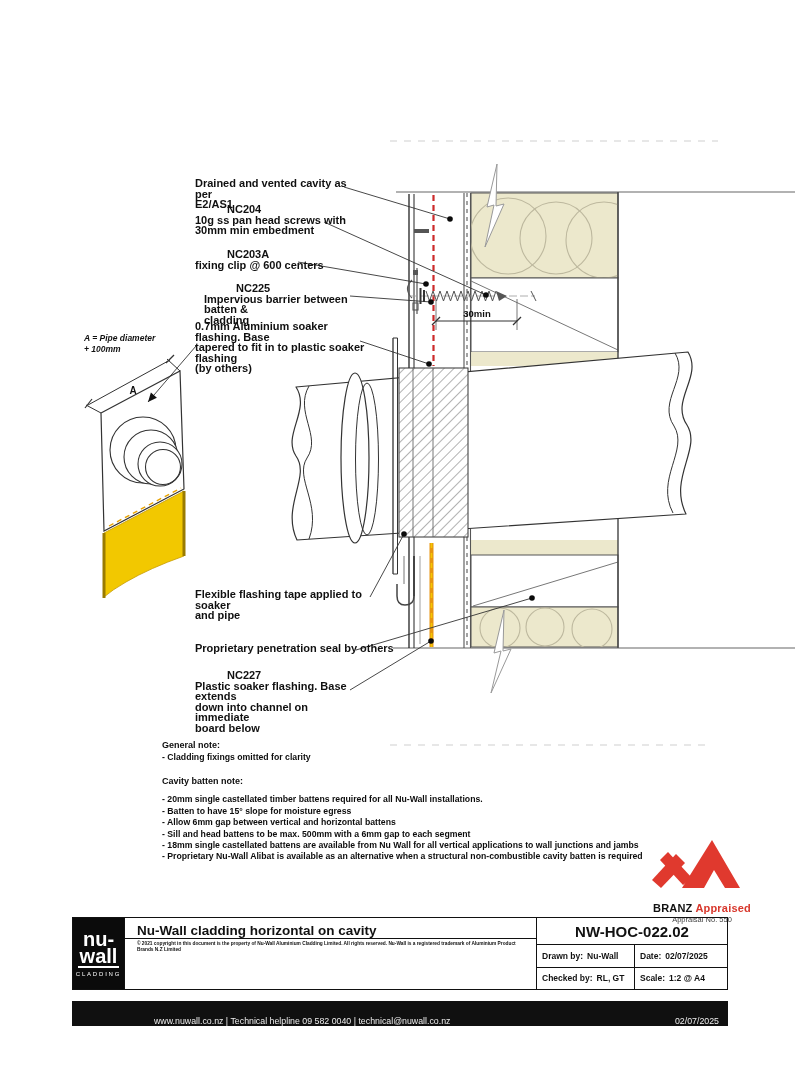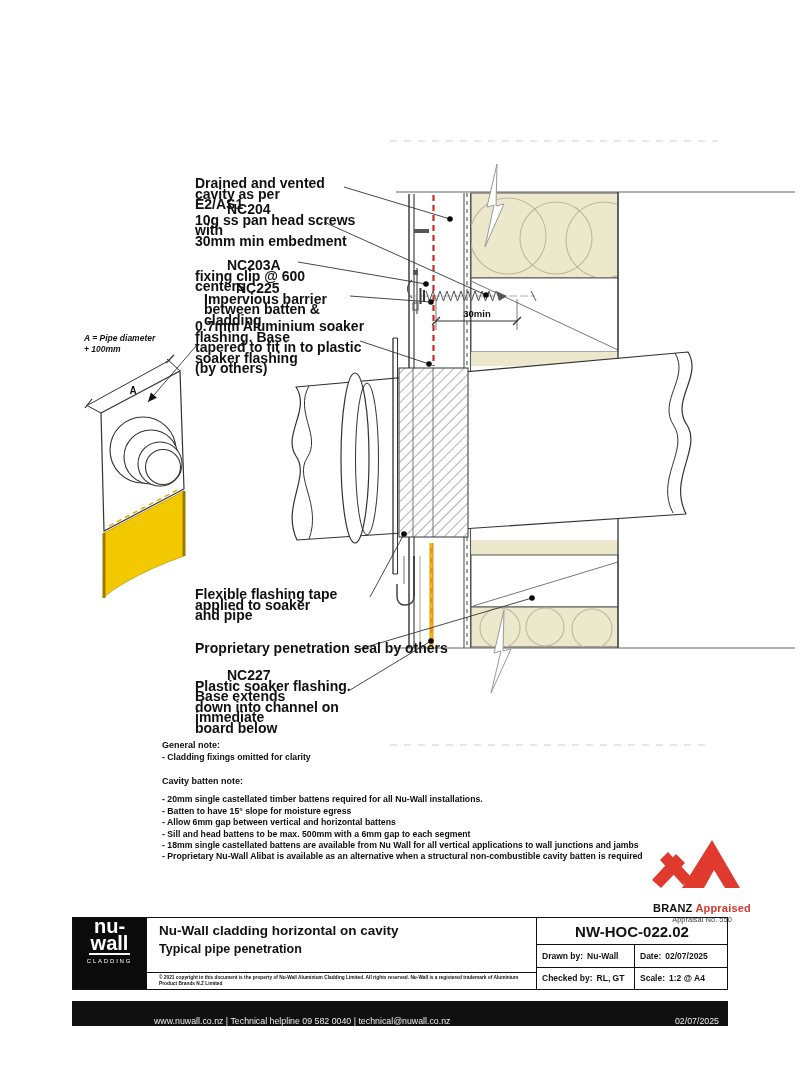--- a/index.html
+++ b/index.html
@@ -1,32 +1,32 @@
 <!DOCTYPE html>
 <html><head>
 <meta charset="utf-8">
 <style>
   html,body{margin:0;padding:0;background:#fff;}
   .page{position:relative;width:800px;height:1080px;background:#ffffff;overflow:hidden;
         font-family:"Liberation Sans",sans-serif;color:#111;}
-  .ann{position:absolute;font-size:14px;font-weight:bold;line-height:10.5px;color:#101010;}
+  .ann{position:absolute;font-size:11px;font-weight:bold;line-height:10.5px;color:#101010;}
   .ann .code{font-weight:bold;padding-left:32px;}
   .iso-note{position:absolute;font-size:8.5px;font-weight:bold;font-style:italic;line-height:11px;}
   .notes{position:absolute;left:162px;top:740px;width:575px;font-weight:bold;color:#0d0d0d;}
   .notes .nt{font-size:9px;line-height:11.5px;}
   .notes .item{font-size:8.7px;line-height:11.4px;}
   .sp12{height:13px;} .sp6{height:7px;}
   .branz{position:absolute;left:645px;top:834px;width:114px;text-align:center;}
   .branz .bline{font-size:11px;font-weight:bold;margin-top:10px;letter-spacing:0.2px;}
   .branz .bline .red{color:#d8372c;}
   .branz .sub{font-size:7.5px;color:#444;margin-top:1px;}
   .titleblock{position:absolute;left:72px;top:917px;width:656px;height:73px;display:flex;
               border:1.6px solid #111;box-sizing:border-box;}
-  .tb-logo{width:74px;background:#0b0b0b;color:#fff;display:flex;flex-direction:column;
-           align-items:center;box-sizing:border-box;border-right:1.6px solid #111;}
+  .tb-logo{width:52px;background:#0b0b0b;color:#fff;display:flex;flex-direction:column;
+           align-items:center;justify-content:center;box-sizing:border-box;border-right:1.6px solid #111;}
   .tb-logo .l1{font-size:20px;font-weight:bold;line-height:16px;}
   .tb-logo .l2{font-size:20px;font-weight:bold;line-height:18px;border-bottom:2px solid #fff;padding:0 2px 1px 2px;}
   .tb-logo .l3{font-size:6px;letter-spacing:1.8px;margin-top:3px;}
   .tb-main{flex:1;display:flex;flex-direction:column;box-sizing:border-box;border-right:1.6px solid #111;}
   .tb-title1{font-size:13.5px;font-weight:bold;padding:5px 0 0 12px;}
   .tb-title2{font-size:12.5px;font-weight:bold;padding:4px 0 4px 12px;flex:1;}
   .tb-copy{font-size:4.8px;font-weight:bold;line-height:5.8px;padding:2px 6px 2px 12px;border-top:1.4px solid #111;color:#111;}
   .tb-right{width:190px;display:flex;flex-direction:column;box-sizing:border-box;}
   .tb-num{height:26px;display:flex;align-items:center;justify-content:center;font-size:15px;font-weight:bold;
           border-bottom:1.4px solid #111;}
@@ -199,21 +199,21 @@
 
   <div class="ann" style="left:195px;top:178px;width:168px;">
     <div>Drained  and vented cavity as per</div>
       <div>E2/AS1</div>
   </div>
   <div class="ann" style="left:195px;top:204px;width:168px;">
     <div class="code">NC204</div>
     <div>10g ss pan head screws with</div>
       <div>30mm min embedment</div>
   </div>
-  <div class="ann" style="left:195px;top:249px;width:160px;margin-top:11px;">
+  <div class="ann" style="left:195px;top:249px;width:160px;">
     <div class="code">NC203A</div>
     <div>fixing clip @ 600 centers</div>
   </div>
   <div class="ann" style="left:204px;top:283px;width:170px;">
     <div class="code">NC225</div>
     <div>Impervious barrier between batten &amp;</div>
       <div>cladding</div>
   </div>
   <div class="ann" style="left:195px;top:321px;width:180px;">
     <div>0.7mm Aluminium soaker flashing. Base</div>
@@ -266,21 +266,20 @@
   </div>
 
   <div class="titleblock">
     <div class="tb-logo">
       <div class="l1">nu-</div>
       <div class="l2">wall</div>
       <div class="l3">CLADDING</div>
     </div>
     <div class="tb-main">
       <div class="tb-title1">Nu-Wall cladding horizontal on cavity</div>
-      <div class="tb-title2">Typical pipe penetration</div>
       <div class="tb-copy">© 2021 copyright in this document is the property of Nu-Wall Aluminium Cladding Limited.  All rights reserved.  Nu-Wall is a registered trademark of Aluminium Product Brands N.Z Limited</div>
     </div>
     <div class="tb-right">
       <div class="tb-num">NW-HOC-022.02</div>
       <div class="tb-row">
         <div class="tb-cell cl">
           <span class="lbl">Drawn by:</span>
           <span>Nu-Wall</span>
         </div>
         <div class="tb-cell cr">

